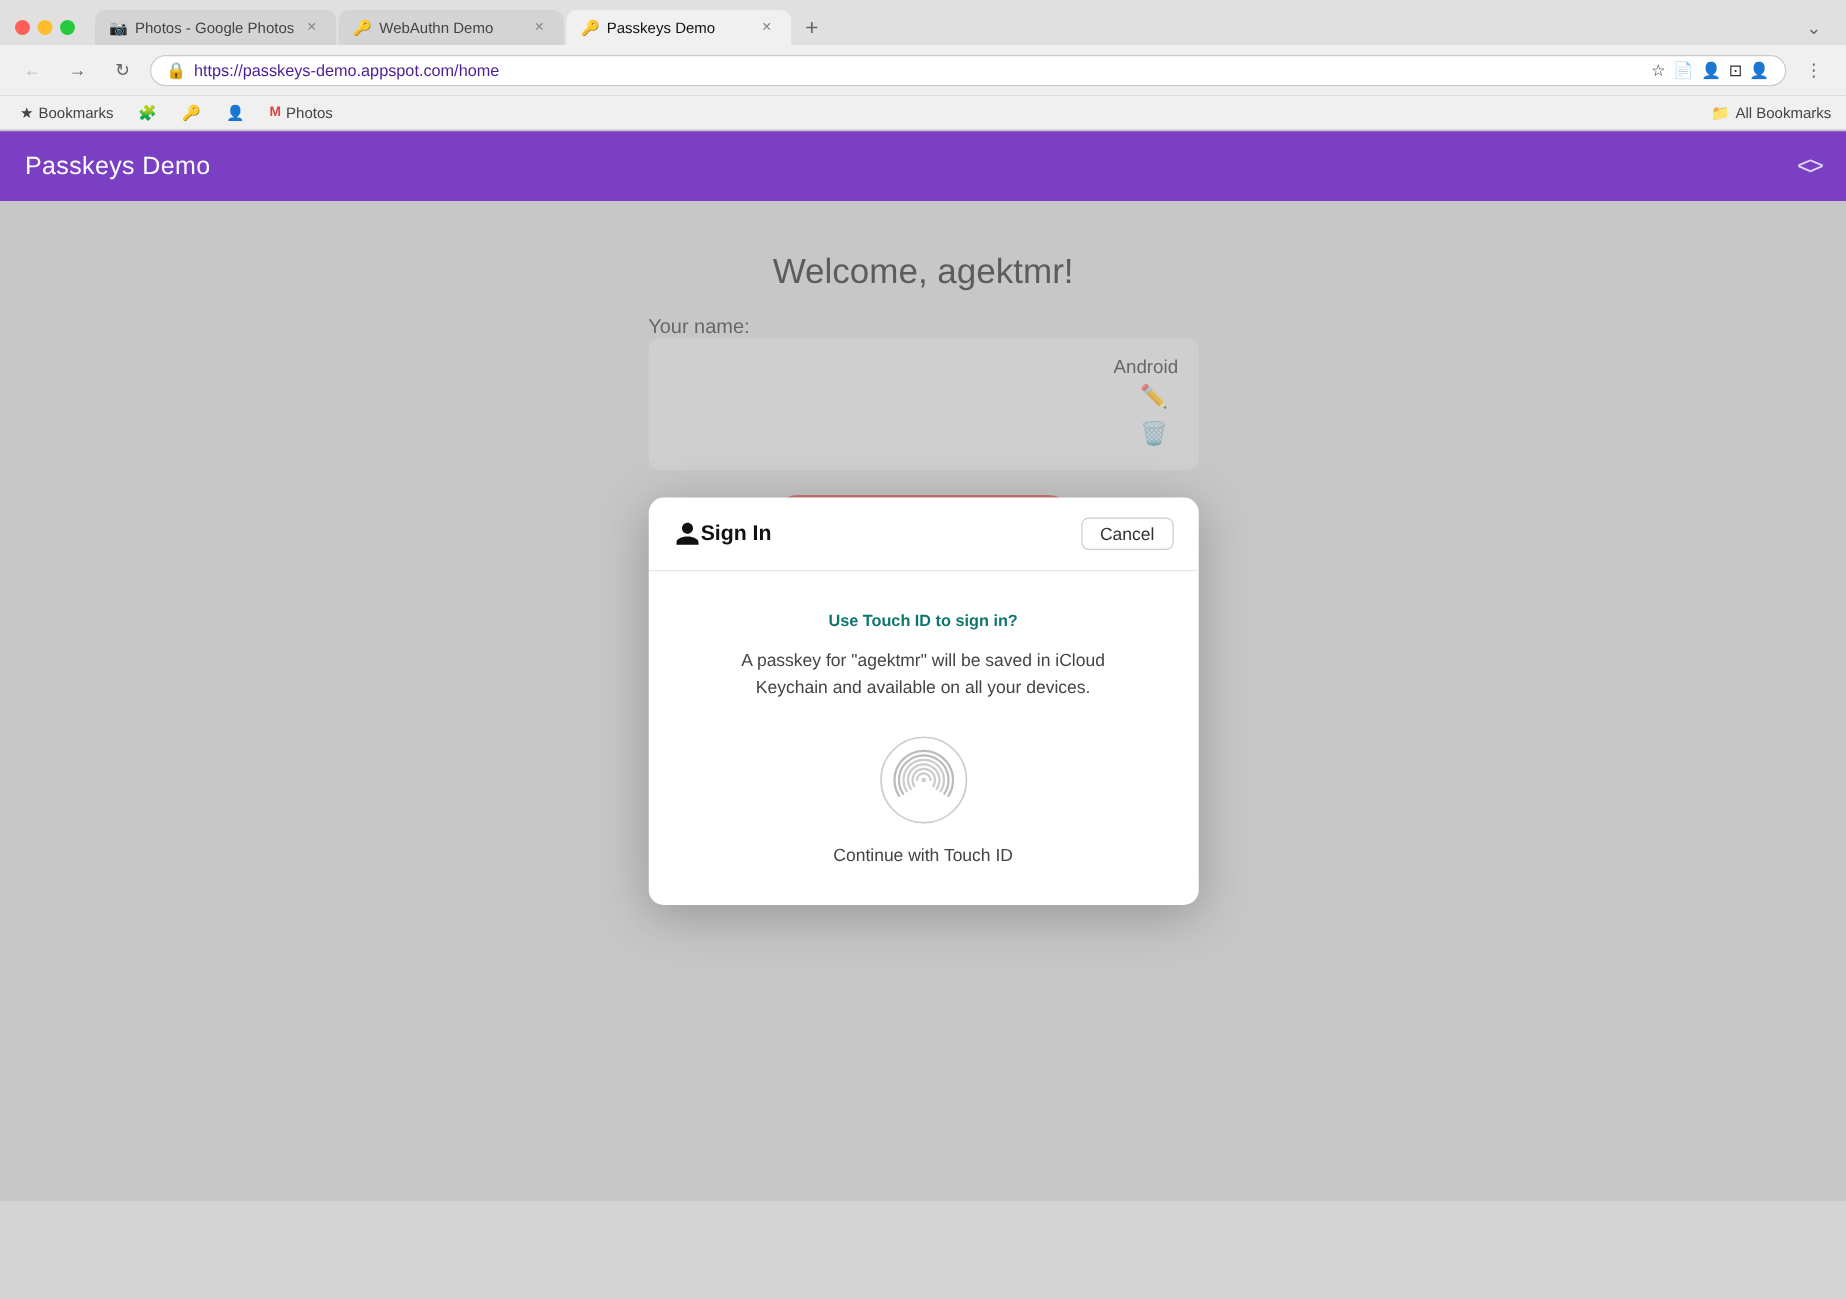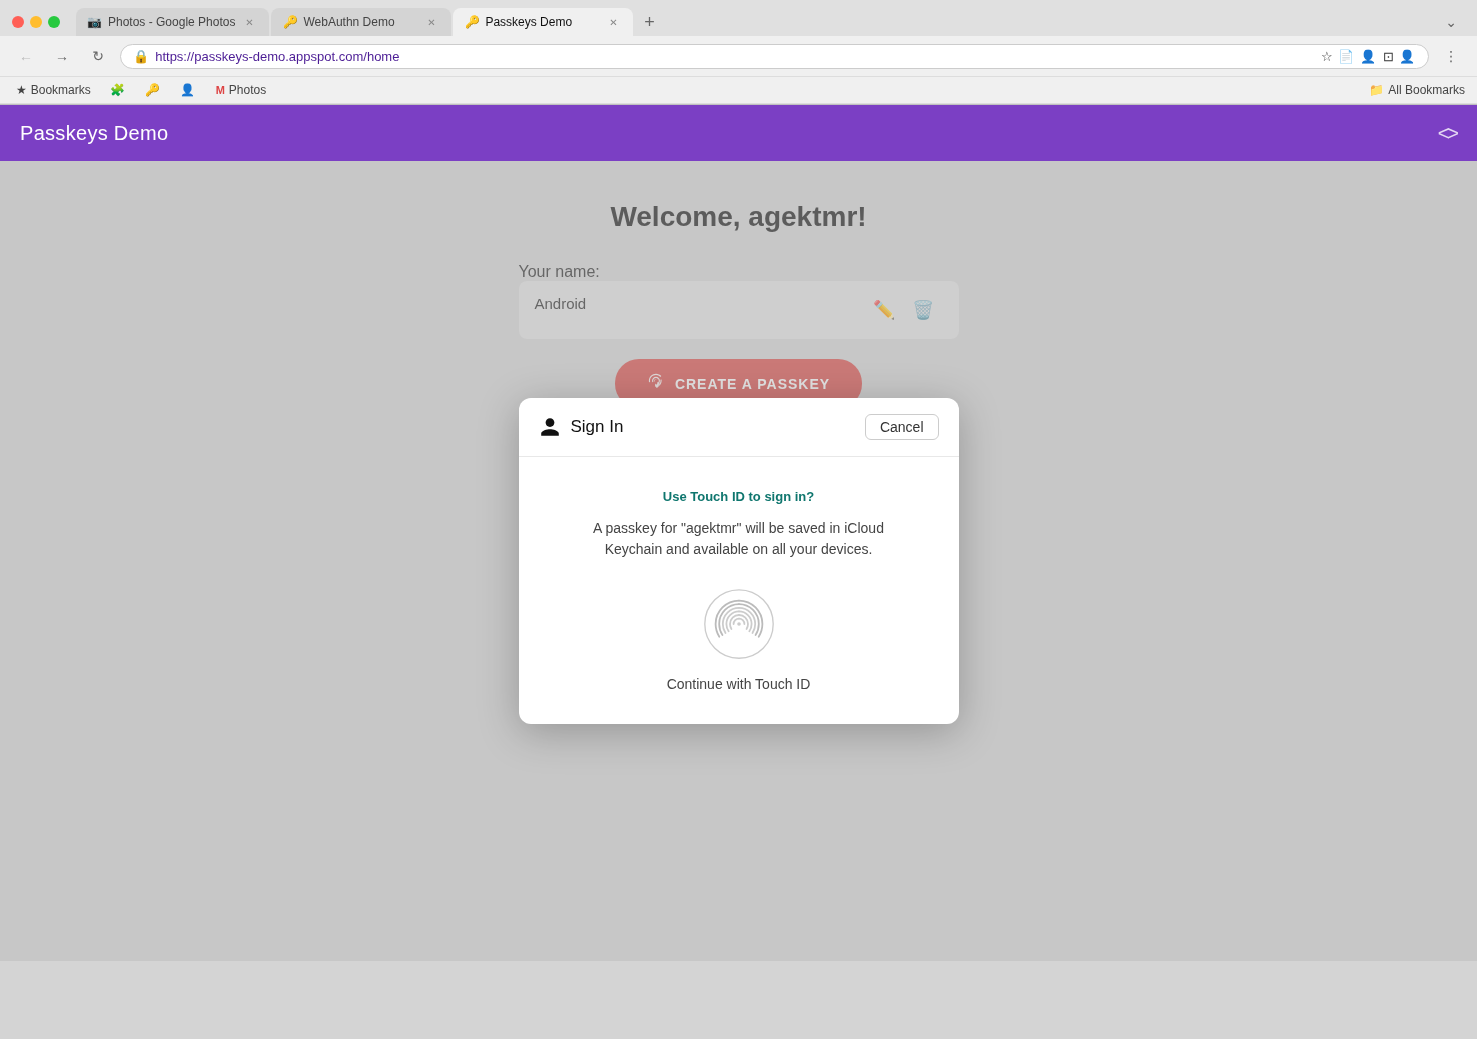--- a/index.html
+++ b/index.html
@@ -33,38 +33,38 @@
     .bookmark-item { display: flex; align-items: center; gap: 4px; cursor: pointer; padding: 2px 4px; border-radius: 4px; }
     .bookmarks-right { margin-left: auto; display: flex; align-items: center; gap: 4px; }
 
     
     .app-header { background: #7b3fc4; color: white; padding: 0 20px; display: flex; align-items: center; justify-content: space-between; height: 56px; }
     .app-title { font-size: 20px; font-weight: 500; letter-spacing: 0.3px; }
     .app-header-code { font-size: 20px; color: rgba(255,255,255,0.8); cursor: pointer; letter-spacing: -2px; }
 
     .page-content { background: #d4d4d4; min-height: 800px; display: flex; flex-direction: column; align-items: center; padding: 40px 20px; position: relative; }
 
-    .welcome-title { font-size: 28px; font-weight: 700; color: #222; margin-bottom: 30px; }
+    .welcome-title { font-size: 28px; font-weight: 400; color: #222; margin-bottom: 20px; }
     .your-name-label { font-size: 16px; color: #333; align-self: flex-start; margin-left: calc(50% - 220px); }
 
     .passkeys-list { width: 440px; margin-bottom: 20px; }
-    .passkey-row { display: flex; align-items: flex-start; background: rgba(255,255,255,0.3); padding: 14px 16px; border-radius: 8px; }
+    .passkey-row { display: flex; align-items: flex-end; background: rgba(255,255,255,0.3); padding: 14px 16px; border-radius: 8px; flex-direction: column; }
     .passkey-name { flex: 1; font-size: 15px; color: #333; }
     .passkey-action-btn { background: none; border: none; cursor: pointer; color: #555; font-size: 18px; padding: 4px 8px; }
 
     .create-btn { background: #d9534f; color: white; border: none; border-radius: 24px; padding: 14px 32px; font-size: 14px; font-weight: 600; letter-spacing: 1px; cursor: pointer; display: flex; align-items: center; gap: 10px; margin-bottom: 16px; }
     .sign-out-link { color: #7b3fc4; font-size: 13px; font-weight: 600; letter-spacing: 1px; cursor: pointer; text-decoration: none; }
 
     
     .overlay { position: absolute; top: 0; left: 0; right: 0; bottom: 0; background: rgba(180,180,180,0.4); display: flex; align-items: center; justify-content: center; z-index: 100; }
 
     
     .modal { background: white; border-radius: 12px; width: 440px; box-shadow: 0 8px 40px rgba(0,0,0,0.25); overflow: hidden; }
     .modal-header { display: flex; align-items: center; justify-content: space-between; padding: 16px 20px; border-bottom: 1px solid #e8e8e8; }
-    .modal-header-left { display: flex; align-items: center; gap: 10px; font-size: 17px; font-weight: 400; color: #111; }
+    .modal-header-left { display: flex; align-items: center; gap: 0; font-size: 17px; font-weight: 700; color: #111; }
     .modal-cancel-btn { background: none; border: 1px solid #ccc; border-radius: 6px; padding: 4px 14px; font-size: 14px; color: #333; cursor: pointer; }
     .modal-body { padding: 32px 24px; display: flex; flex-direction: column; align-items: center; text-align: center; }
     .modal-question { font-size: 13px; font-weight: 700; color: #0f766e; margin-bottom: 14px; }
     .modal-desc { font-size: 14px; color: #444; line-height: 1.5; margin-bottom: 28px; max-width: 320px; }
 
     
     .fingerprint-container { width: 72px; height: 72px; margin-bottom: 16px; }
     .modal-cta { font-size: 14px; color: #444; }
 
     

